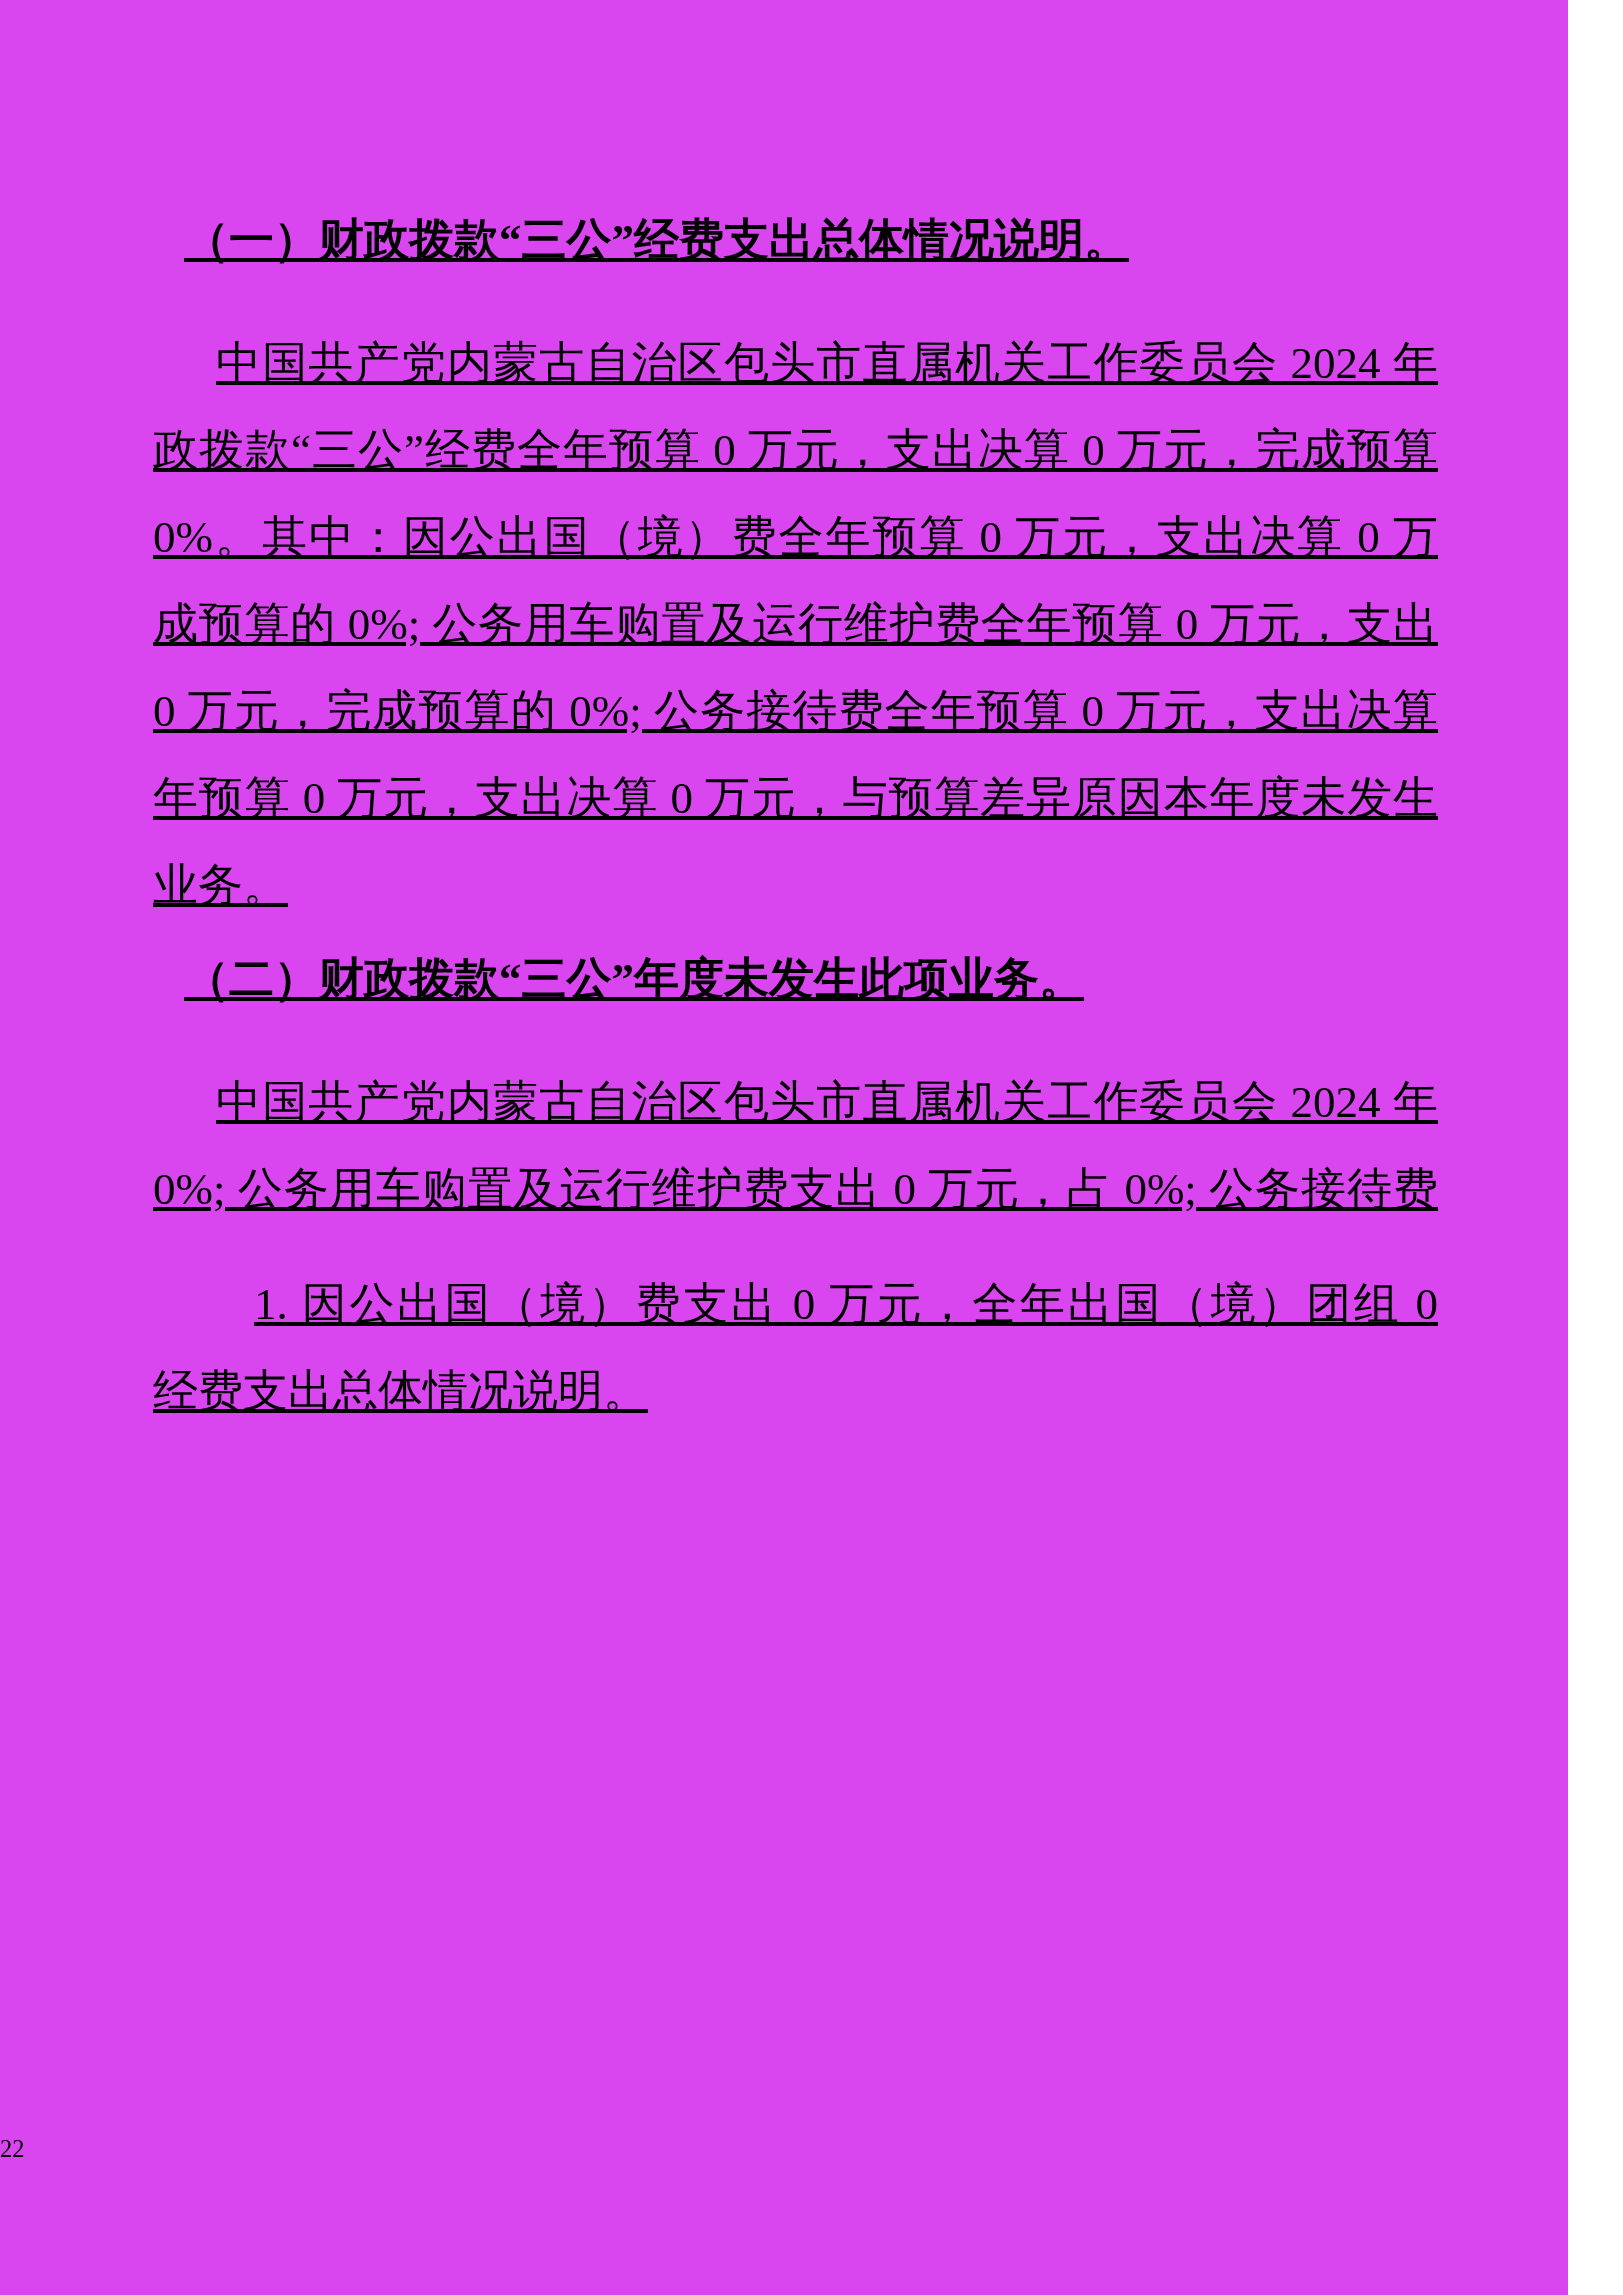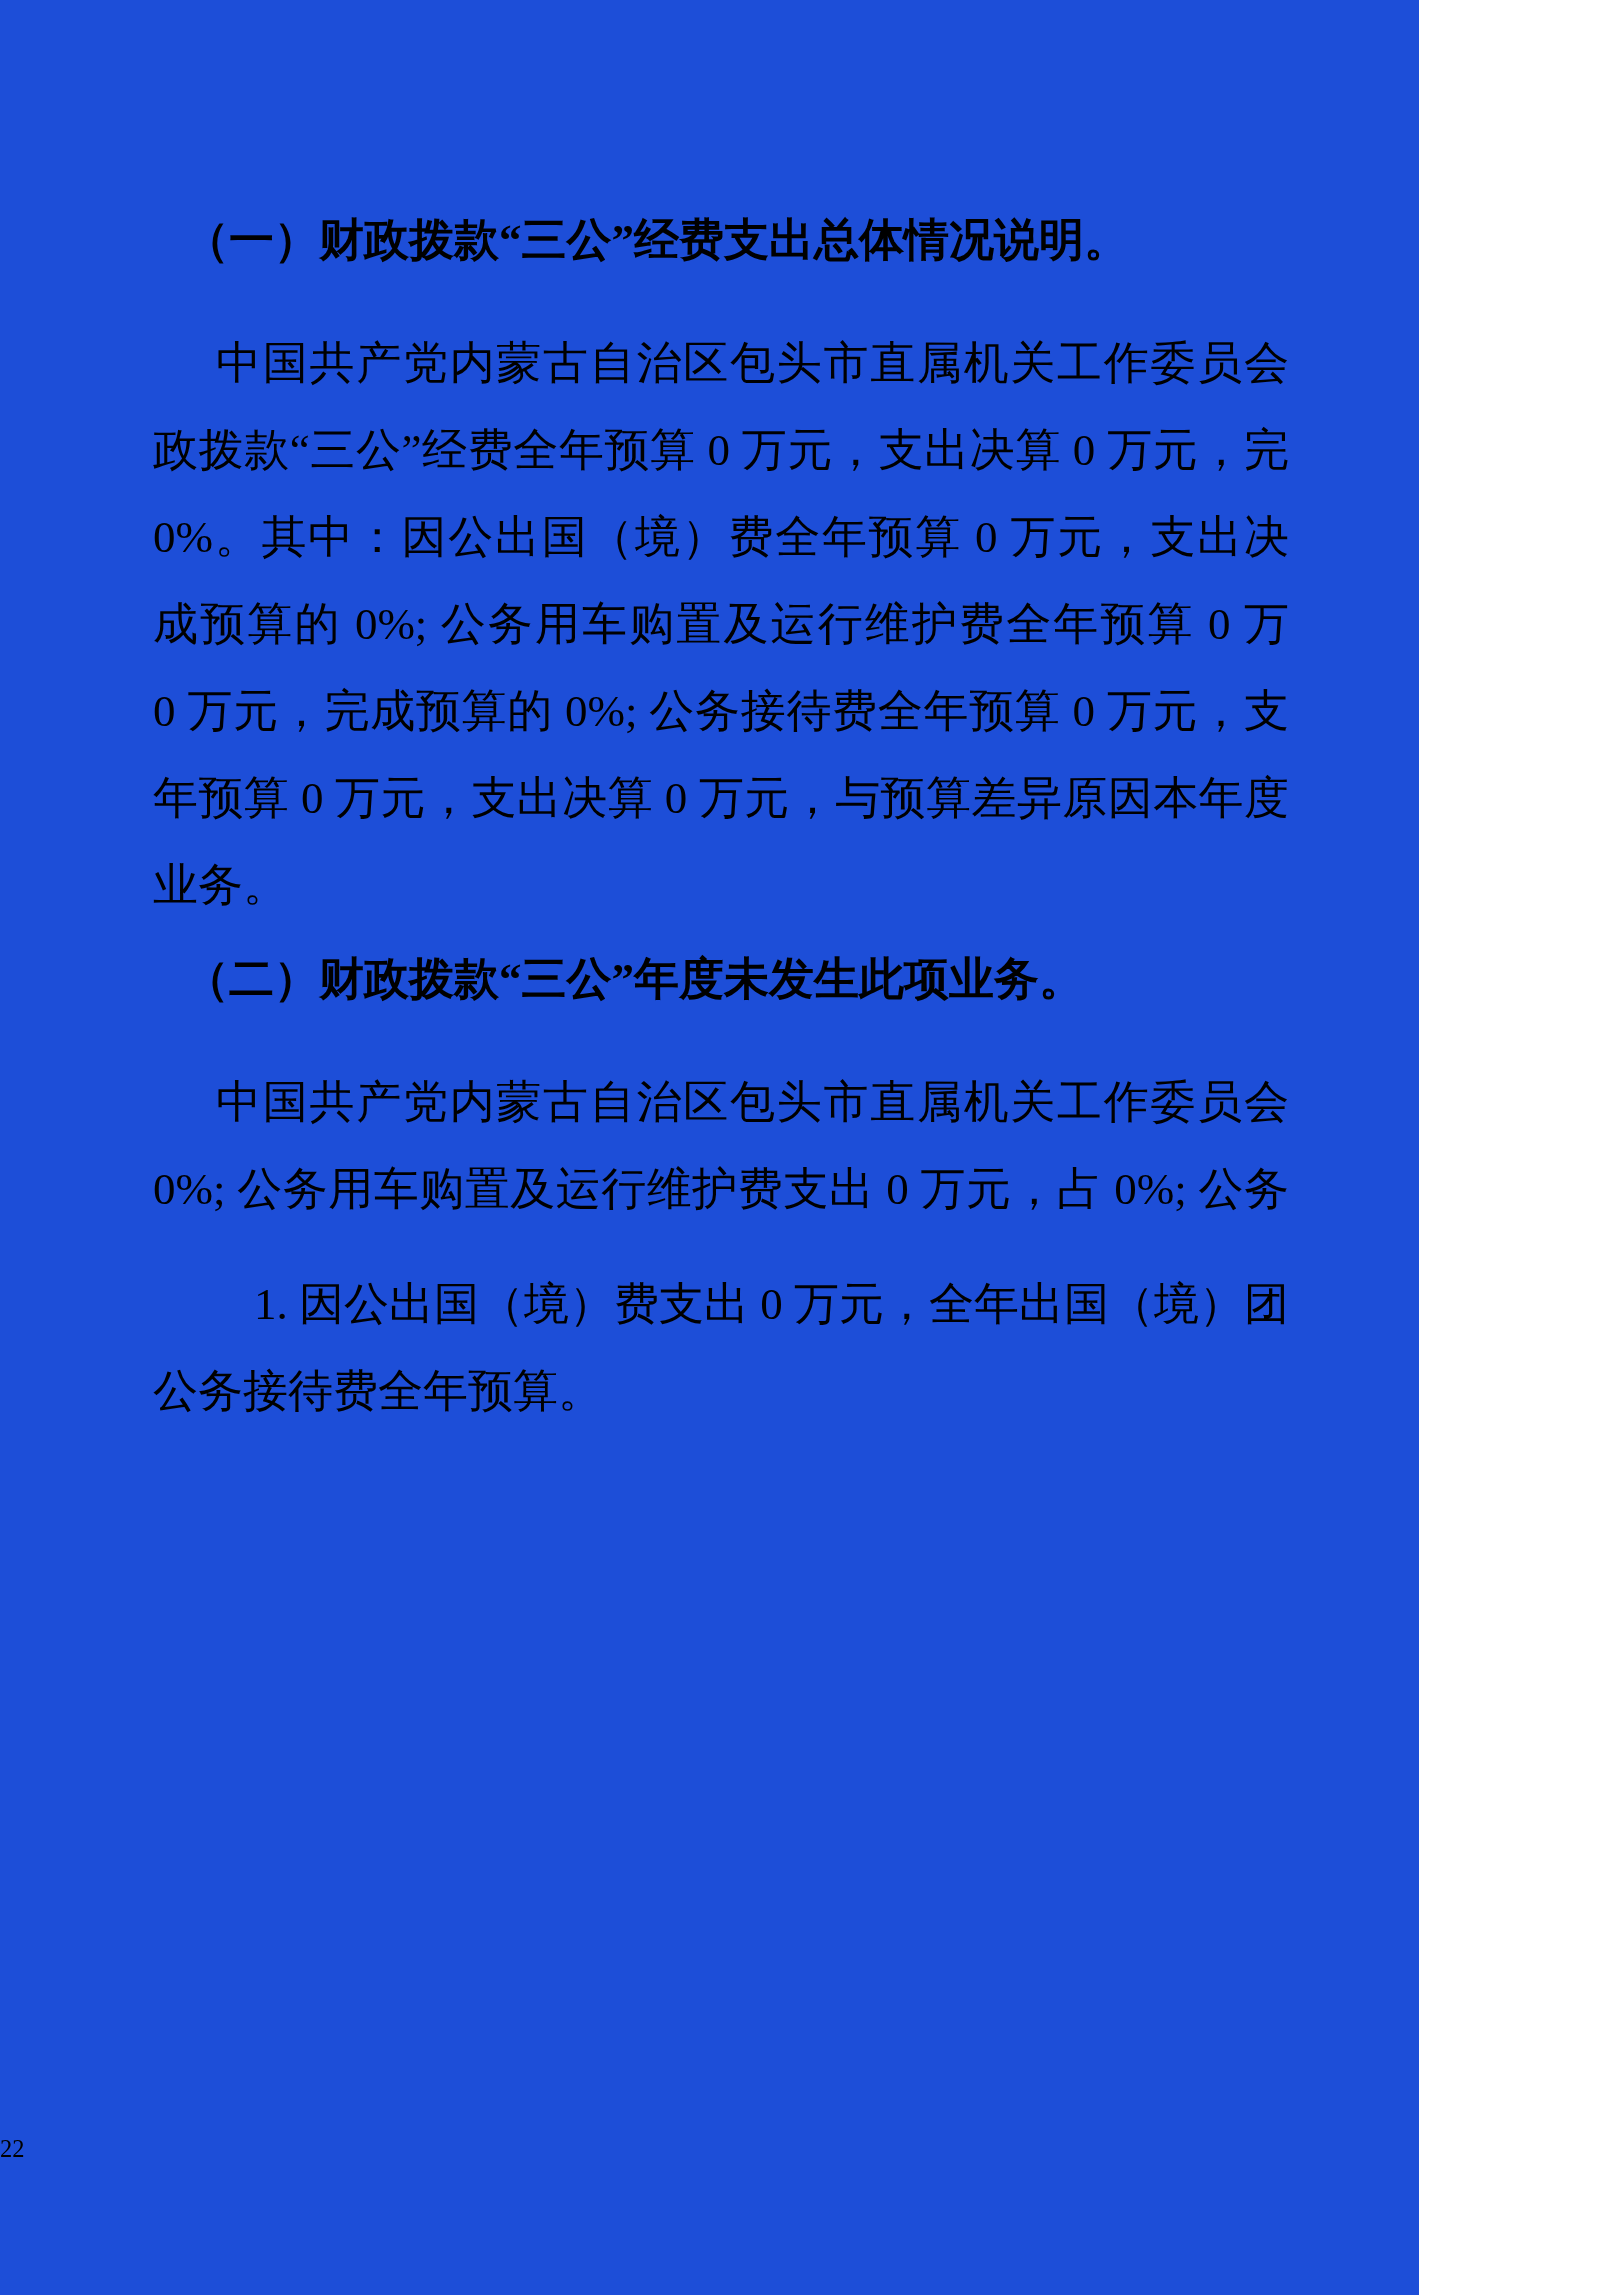--- a/index.html
+++ b/index.html
@@ -2,26 +2,27 @@
 <html style="font-size:8.2px"><head>
 <meta charset="utf-8">
 <style>
   html, body {
     margin: 0;
     padding: 0;
     background: #ffffff;
   }
   .page {
     position: relative;
-    width: 1419px;
+    width: 1568px;
     height: 2295px;
-    background: #1d4ed8;
+    background: #d946ef;
     color: #000000;
     font-family: "Liberation Serif", "DejaVu Serif", serif;
     overflow: hidden;
+    text-decoration: underline;
   }
   .content {
     padding: 189px 130px 0 153px;
     font-size: 45px;
     line-height: 87px;
   }
   .heading {
     font-weight: bold;
     margin: 7.7px 0 36px 0;
     text-indent: 31px;
@@ -82,21 +83,21 @@
 
     <div class="heading">（二）财政拨款“三公”年度未发生此项业务。</div>
 
     <div class="para">
       <div class="line indent-p">中国共产党内蒙古自治区包头市直属机关工作委员会 2024 年度财</div>
       <div class="line">0%; 公务用车购置及运行维护费支出 0 万元，占 0%; 公务接待费支出</div>
     </div>
 
     <div class="para item">
       <div class="line indent-item1">1. 因公出国（境）费支出 0 万元，全年出国（境）团组 0 个，累</div>
-      <div class="line no-just">公务接待费全年预算。</div>
+      <div class="line no-just">经费支出总体情况说明。</div>
     </div>
 
 
   </div>
 
   <div class="page-number">22</div>
 </div>
 
 
 </body></html>

